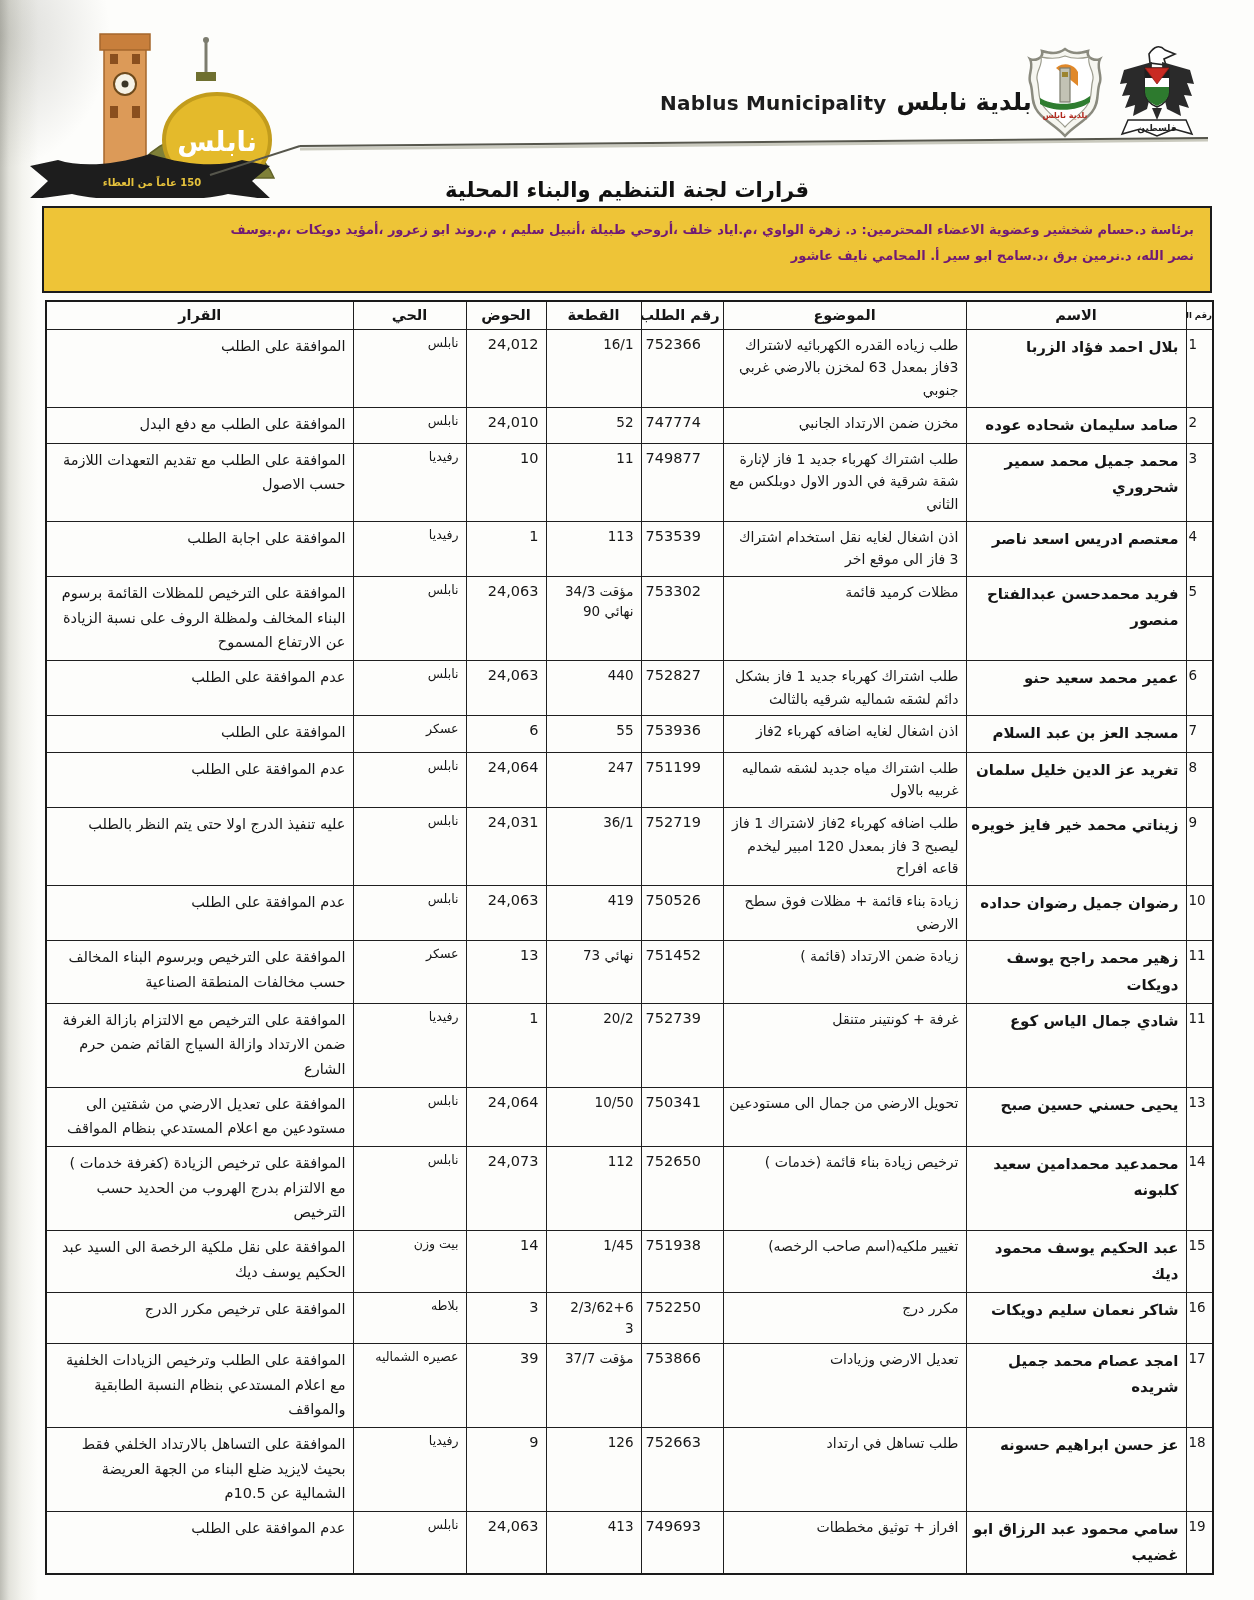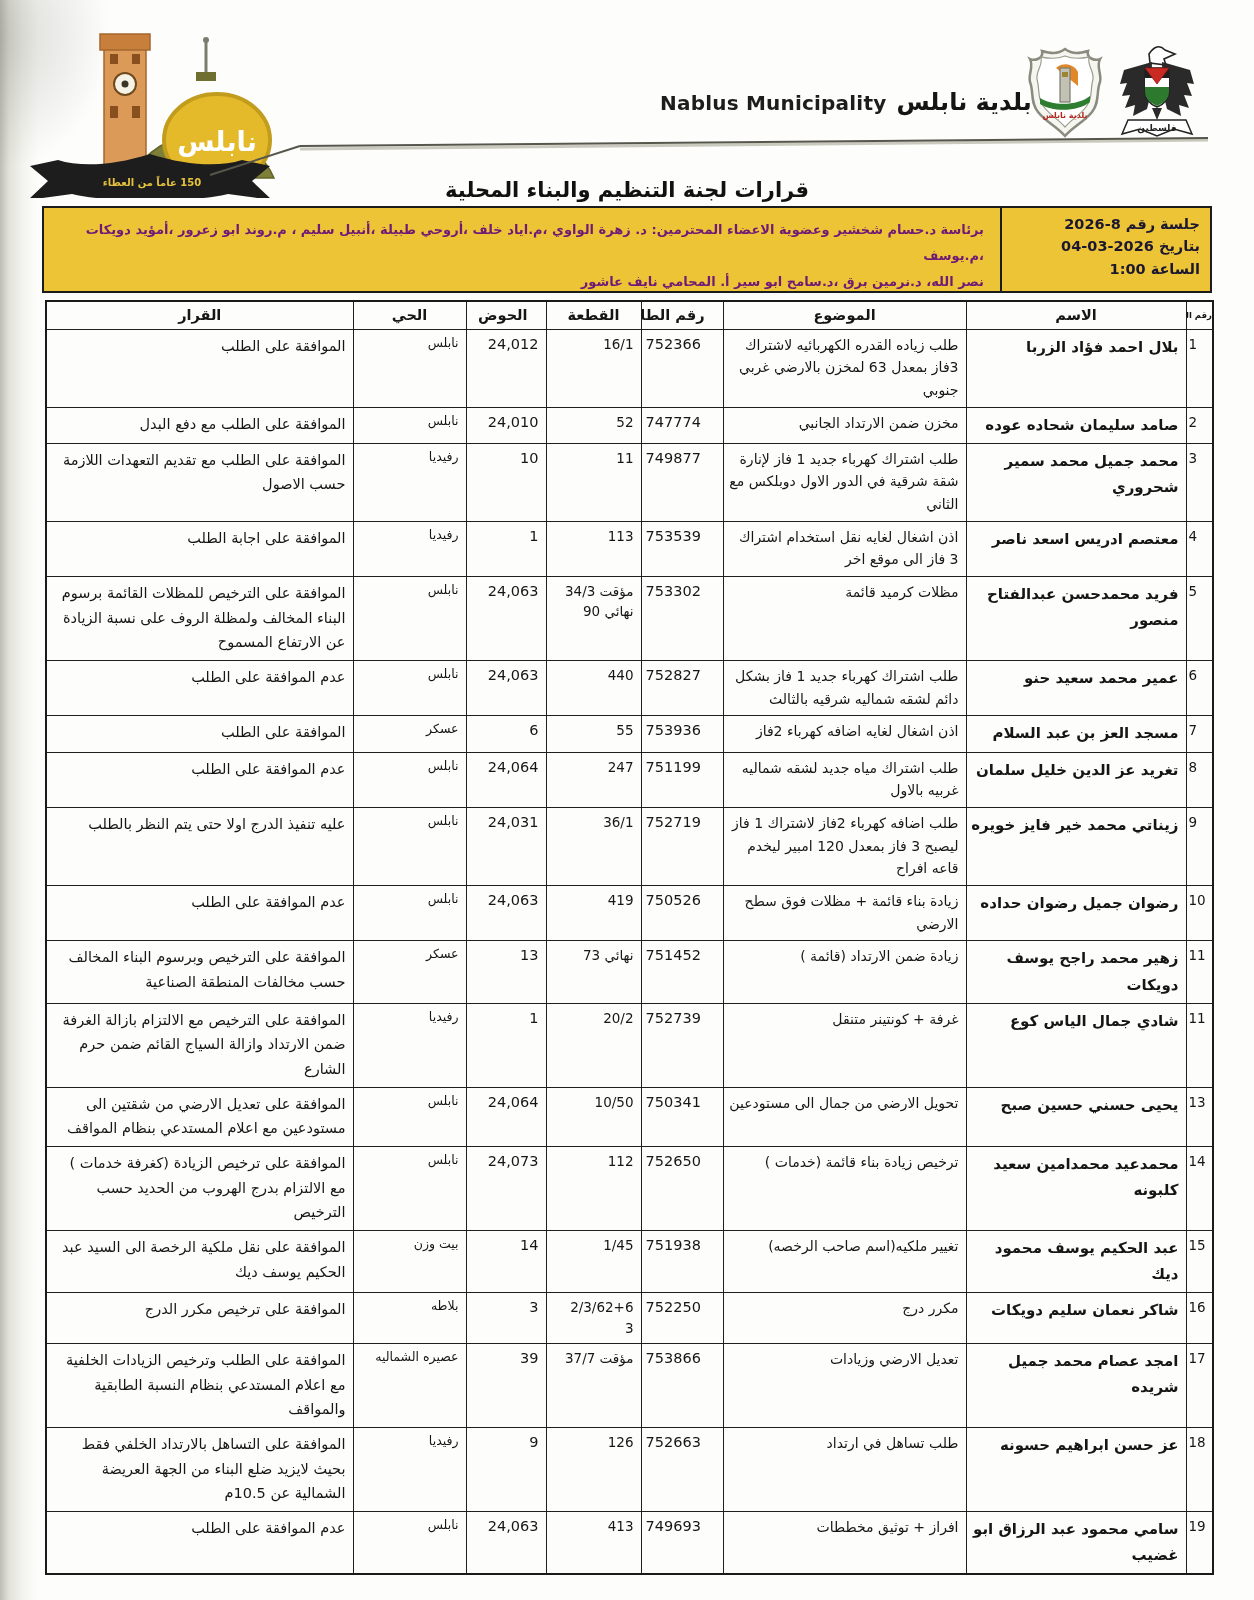--- a/index.html
+++ b/index.html
@@ -59,21 +59,21 @@
     position:absolute; left:45px; top:300px; width:1167px;
     border-collapse:collapse; table-layout:fixed; direction:rtl;
     border:2px solid #1a1a1a;
   }
   .decisions th, .decisions td{
     border:1px solid #1f1f1f; box-sizing:border-box;
     font-family:"DejaVu Sans","Liberation Sans",sans-serif;
   }
   .decisions th{
     height:28px; vertical-align:middle; text-align:center;
-    font-weight:bold; font-size:14.5px; padding:2px 18px; white-space:nowrap; overflow:hidden;
+    font-weight:bold; font-size:14.5px; padding:2px 3px; white-space:nowrap; overflow:hidden;
   }
   .decisions td{
     vertical-align:top; text-align:right;
     font-size:14px; line-height:1.5; padding:4px 7px 5px 4px;
     white-space:pre-line; overflow:hidden;
   }
   .col-no{width:27px;}
   td.col-no{text-align:left; font-size:13.5px; padding:4px 2px;}
   th.col-no{font-size:8.5px; padding:0;}
   .col-name{width:220px;}
@@ -154,25 +154,20 @@
 
   <svg class="rule-svg" width="1014" height="55" viewBox="0 0 1014 55">
     <line x1="100" y1="21" x2="1008" y2="12" stroke="#c9c9bd" stroke-width="3"></line>
     <line x1="100" y1="18" x2="1008" y2="10" stroke="#56564c" stroke-width="2"></line>
     <line x1="100" y1="18" x2="10" y2="47" stroke="#56564c" stroke-width="2"></line>
   </svg>
 
   <div class="doc-title">قرارات لجنة التنظيم والبناء المحلية</div>
 
   <div class="session-bar">
-    <div class="session-cell">
-      <div>جلسة رقم 8-2026</div>
-      <div>بتاريخ 2026-03-04</div>
-      <div>الساعة 1:00</div>
-    </div>
     <div class="attendees-cell">برئاسة د.حسام شخشير  وعضوية الاعضاء المحترمين: د. زهرة الواوي ،م.اياد خلف ،أروحي طبيلة ،أنبيل سليم ، م.روند ابو زعرور ،أمؤيد دويكات ،م.يوسف
 نصر الله، د.نرمين برق ،د.سامح ابو سير أ. المحامي نايف عاشور</div>
   </div>
 
   <table class="decisions" dir="rtl">
     <colgroup>
       <col class="col-no">
         <col class="col-name">
         <col class="col-subject">
         <col class="col-request_no">

